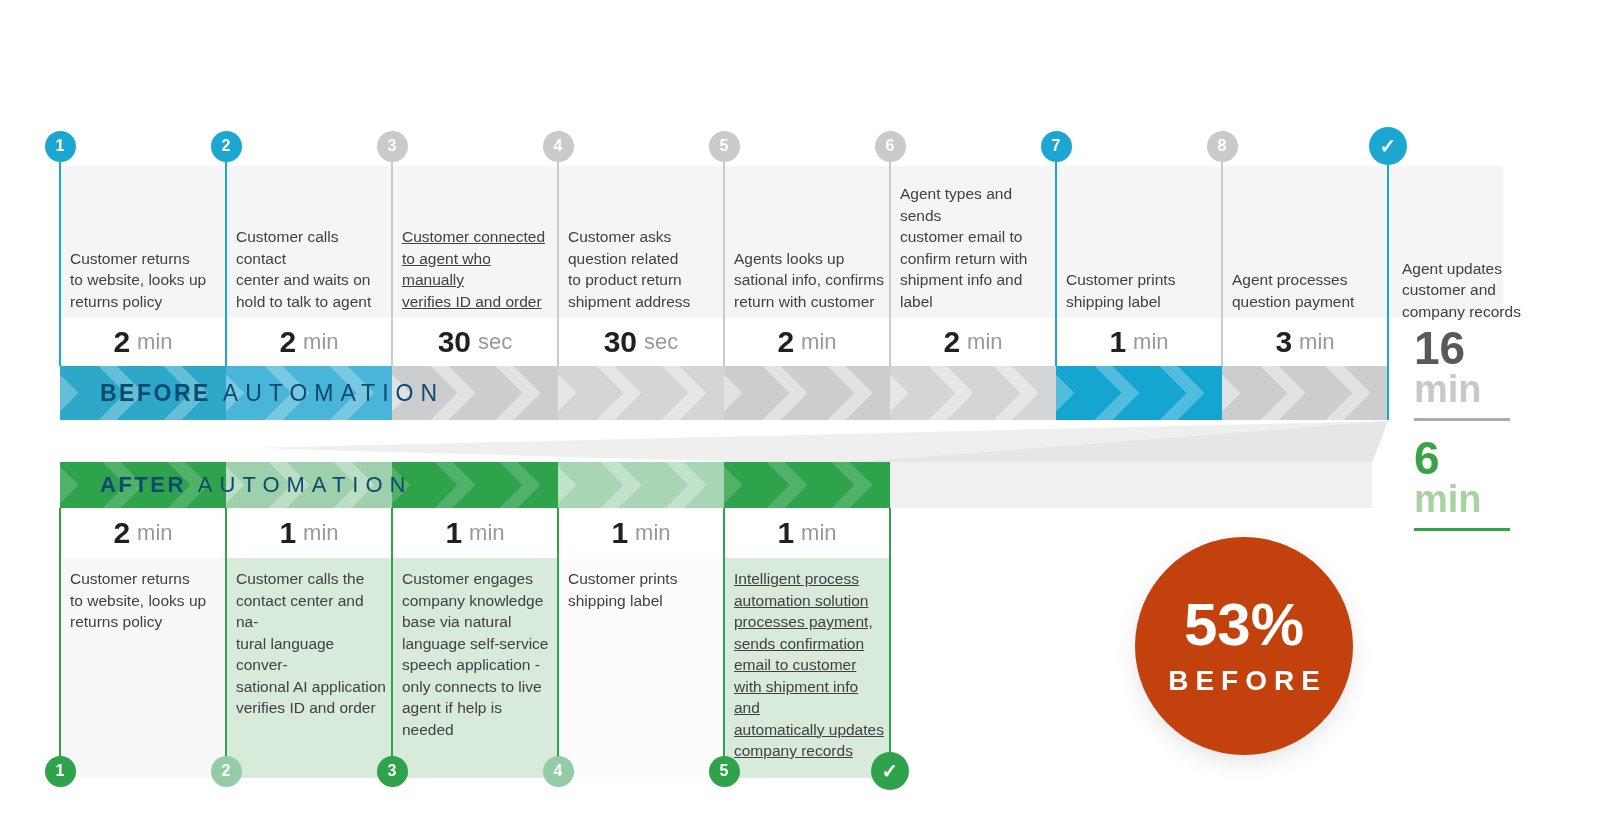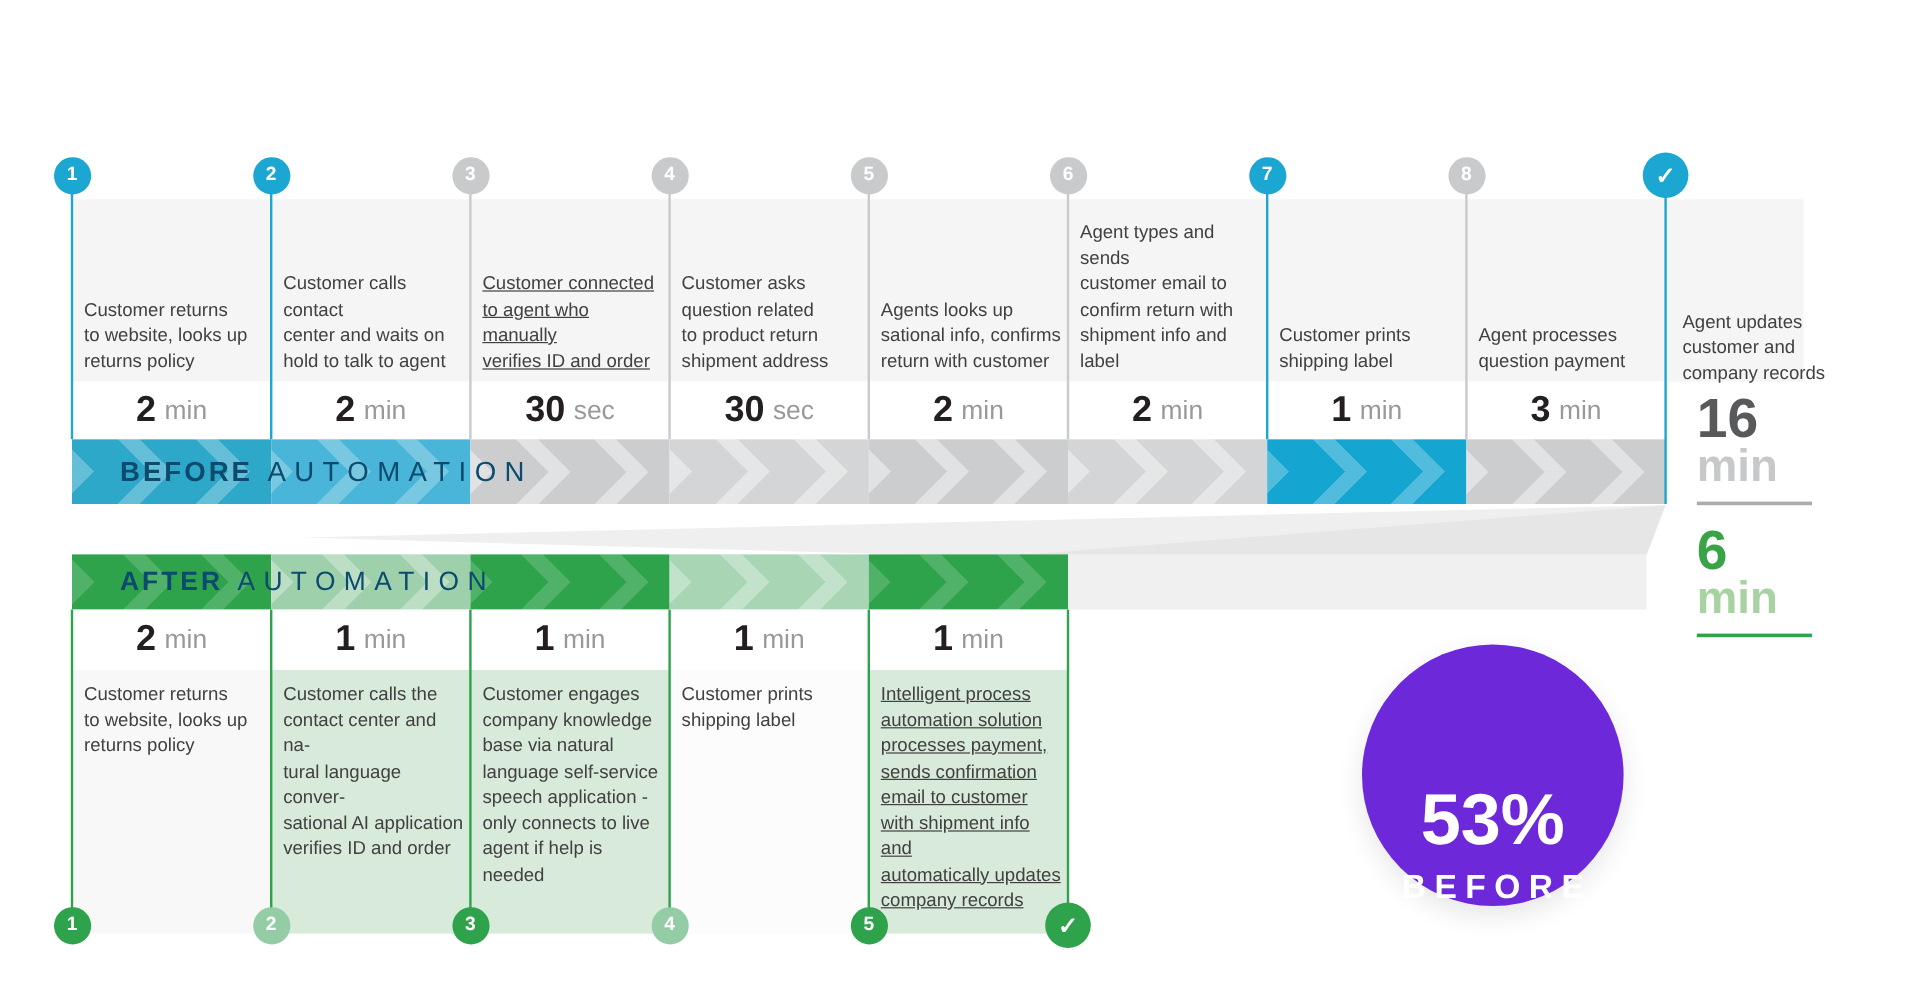--- a/index.html
+++ b/index.html
@@ -274,17 +274,17 @@
     <div class="tu" style="color:#c6c8ca;">min</div>
     <div class="rule" style="background:#a9abae;"></div>
   </div>
 
   <div class="total" style="left:1414px;top:436px;">
     <div class="tn" style="color:#3aa347;">6</div>
     <div class="tu" style="color:#a9d2a2;">min</div>
     <div class="rule" style="background:#2fa34c;"></div>
   </div>
 
-  <div class="badge" style="background:#6d28d9;justify-content:flex-end;">
+  <div class="badge" style="background:#c2410c;">
     <div class="pct">53%</div>
     <div class="lbl">BEFORE</div>
   </div>
 </div>
 
 </body></html>

